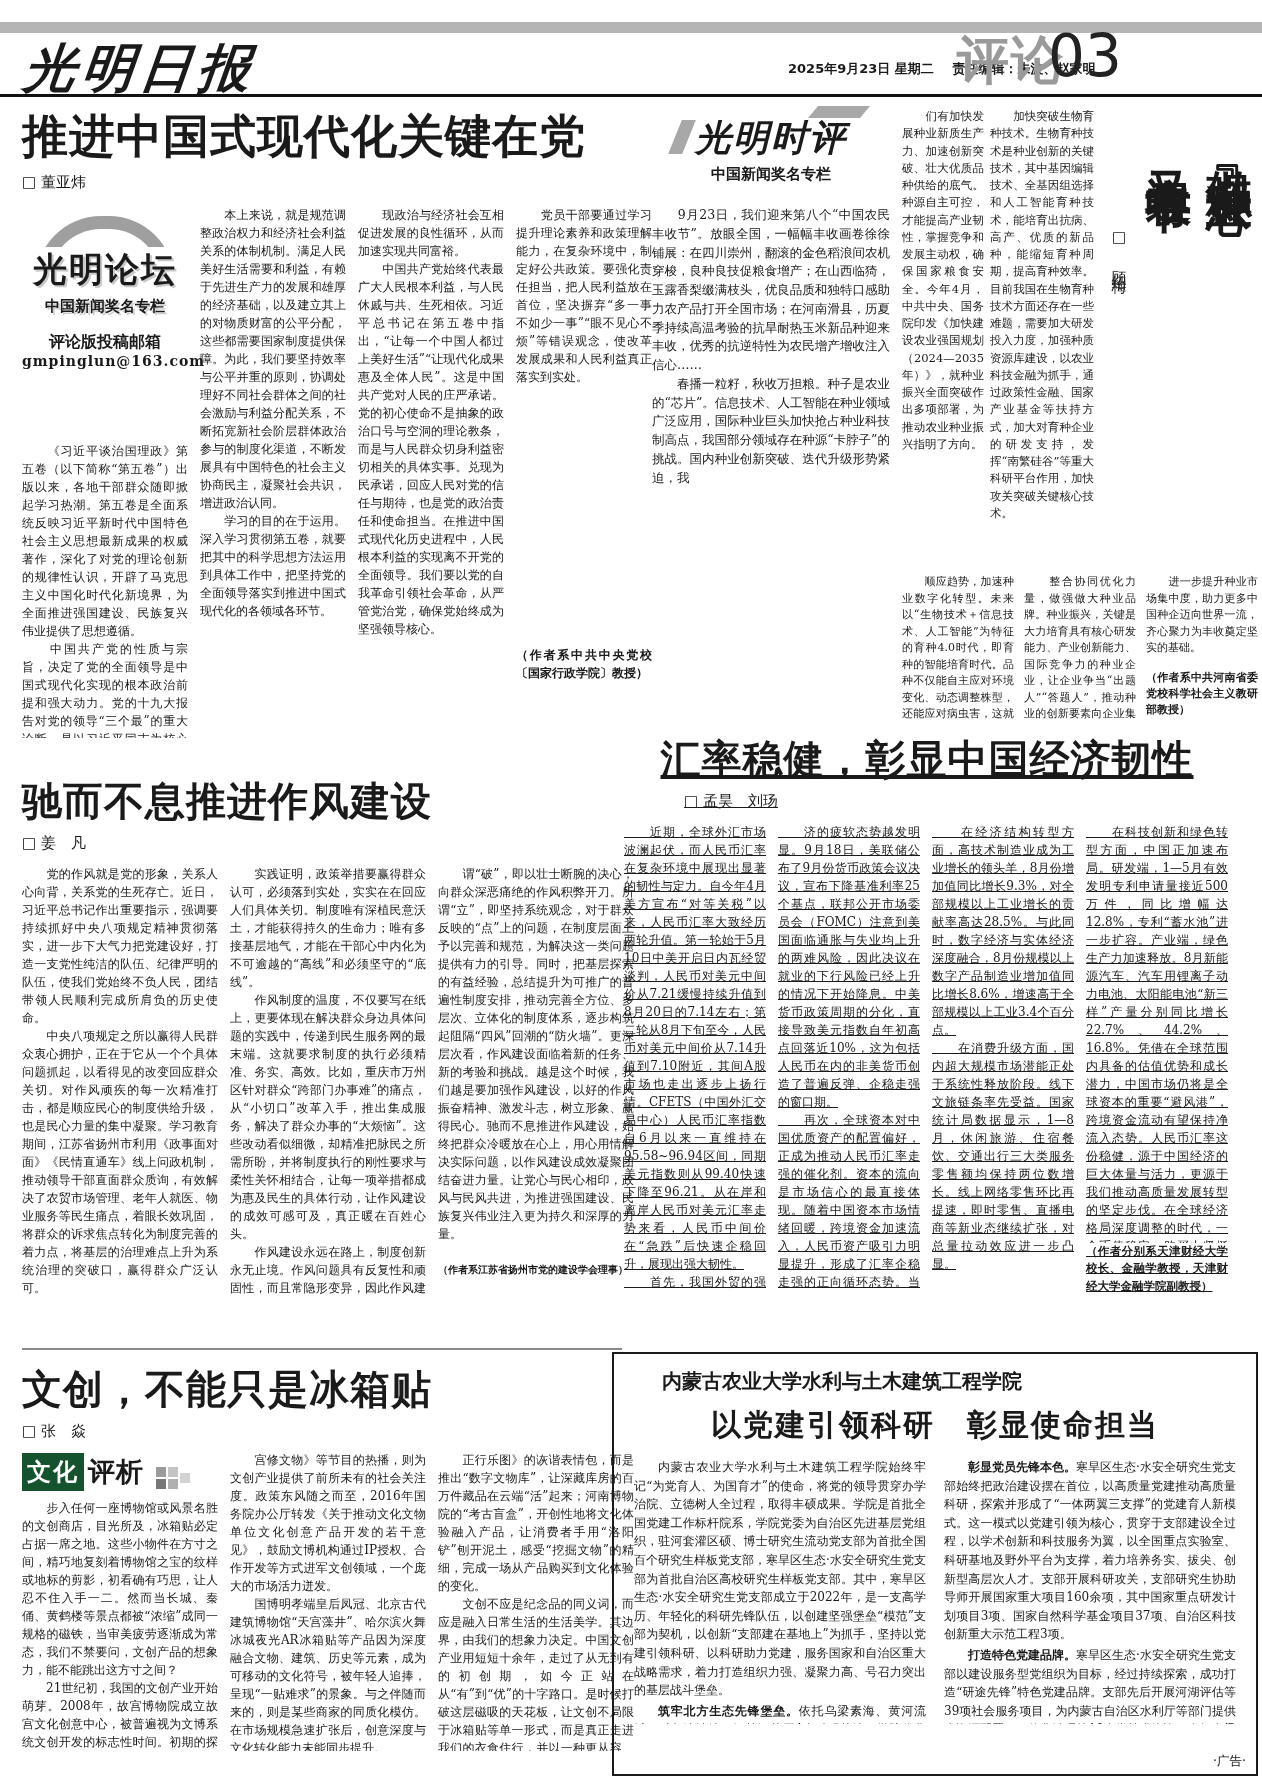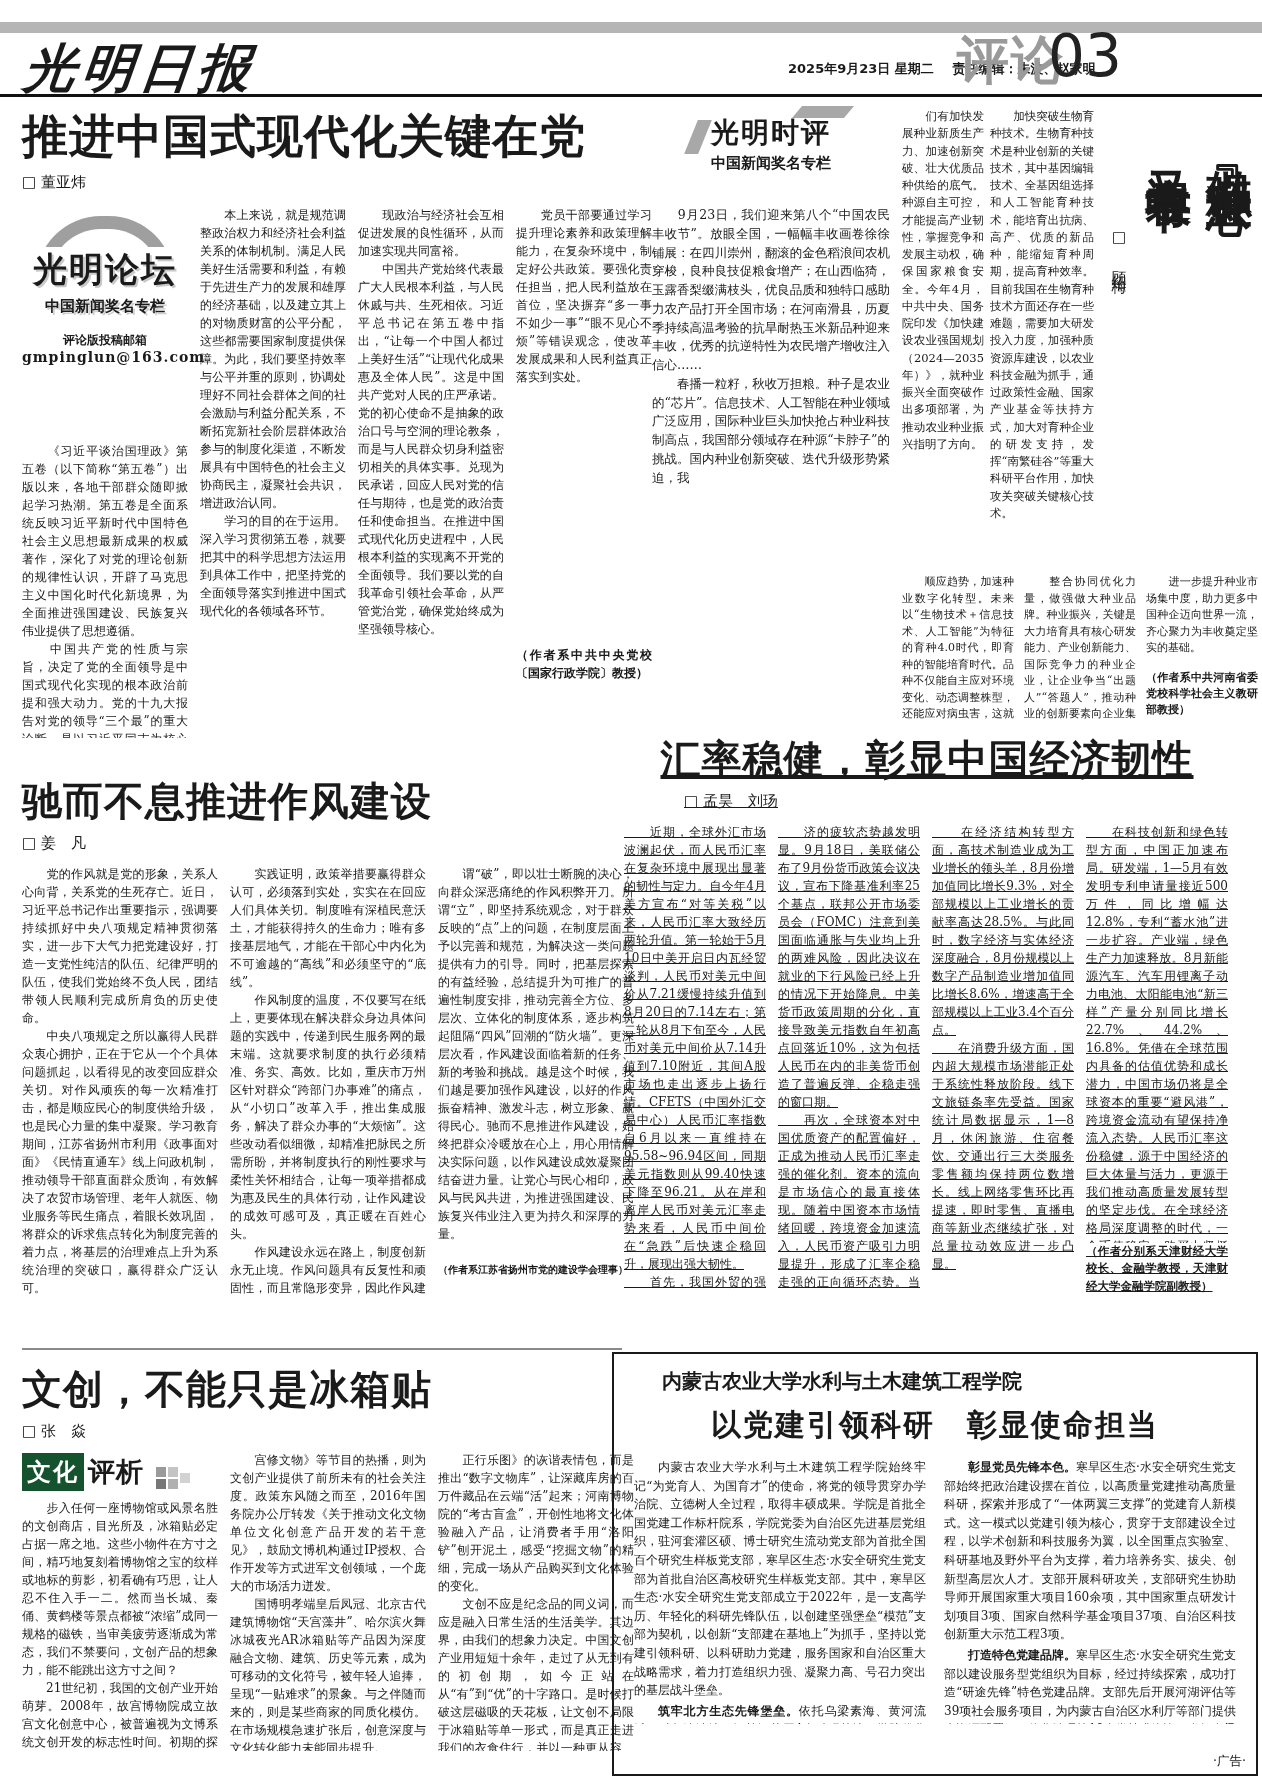--- a/index.html
+++ b/index.html
@@ -28,21 +28,21 @@
   #a1 .headline{font-size:46px;}
   #a1 .colrow{margin-top:14px;gap:12px;height:530px;}
   .forum-col{width:166px;flex:none;}
   .forum-box{position:relative;height:222px;text-align:center;padding-top:6px;}
   .arch{width:112px;height:52px;border:13px solid #9f9f9f;border-bottom:none;
         border-radius:120px 120px 0 0;margin:4px auto -34px auto;}
   .forum-title{position:relative;font-size:34px;font-weight:900;letter-spacing:2px;
                text-shadow:2px 2px 0 #c9c9c9;background:#fff;display:inline-block;padding:0 4px;}
   .forum-sub{font-size:15px;font-weight:900;margin-top:4px;text-shadow:2px 2px 0 #cfcfcf;
              font-family:"DejaVu Sans","Liberation Sans",sans-serif;}
-  .forum-mail-label{font-size:12px;font-weight:900;margin-top:16px;}
+  .forum-mail-label{font-size:16px;font-weight:900;margin-top:16px;}
   .forum-mail{font-size:14px;font-weight:900;letter-spacing:1px;}
   .a1col2{width:146px;flex:none;}
   .a1col3{width:146px;flex:none;}
   .a1col4{width:136px;flex:none;}
   .forum-col .bodytext{height:296px;margin-top:8px;}
   #a1 .bodytext{height:530px;}
   #a1 .forum-col .bodytext{height:296px;}
   
   #a2{position:absolute;left:22px;top:778px;width:612px;height:560px;}
   #a2 .headline{font-size:40px;}
@@ -57,22 +57,22 @@
   .culture-badge{display:flex;align-items:center;gap:4px;margin:2px 0 8px 0;}
   .culture-badge .blk{background:#14532d;color:#fff;font-size:24px;font-weight:900;padding:3px 5px;
                       font-family:"DejaVu Sans","Liberation Sans",sans-serif;letter-spacing:2px;}
   .culture-badge .rest{font-size:27px;font-weight:900;letter-spacing:1px;}
   .pixels{width:10px;height:10px;background:#9a9a9a;margin-left:8px;
           box-shadow:12px 0 0 #c4c4c4,0 12px 0 #777,12px 12px 0 #b0b0b0,24px 6px 0 #d2d2d2;}
   
   #seed{position:absolute;left:652px;top:108px;width:606px;height:616px;display:flex;gap:12px;}
   .seed-colA{width:238px;flex:none;}
   .shiping-box{position:relative;text-align:center;padding-top:6px;height:92px;}
-  .shiping-title{position:relative;display:inline-block;font-size:28px;font-weight:900;letter-spacing:2px;
-                 font-family:"DejaVu Sans","Liberation Sans",sans-serif;}
+  .shiping-title{position:relative;display:inline-block;font-size:36px;font-weight:900;letter-spacing:2px;
+                 font-family:"DejaVu Sans","Liberation Sans",sans-serif;font-style:italic;}
   .shiping-title::before{content:"";position:absolute;left:-20px;top:6px;width:14px;height:34px;
                  background:#a8a8a8;transform:skewX(-22deg);}
   .shiping-title::after{content:"";position:absolute;right:-18px;top:-8px;width:52px;height:12px;
                  background:#a8a8a8;transform:skewX(-40deg);}
   .shiping-sub{font-size:15px;font-weight:900;margin-top:2px;
                font-family:"DejaVu Sans","Liberation Sans",sans-serif;}
   .seed-colA .bodytext{height:500px;font-size:12.5px;}
   .seed-right{width:356px;flex:none;}
   .seed-row1{display:flex;gap:6px;height:452px;}
   .seed-colB{width:82px;flex:none;}

